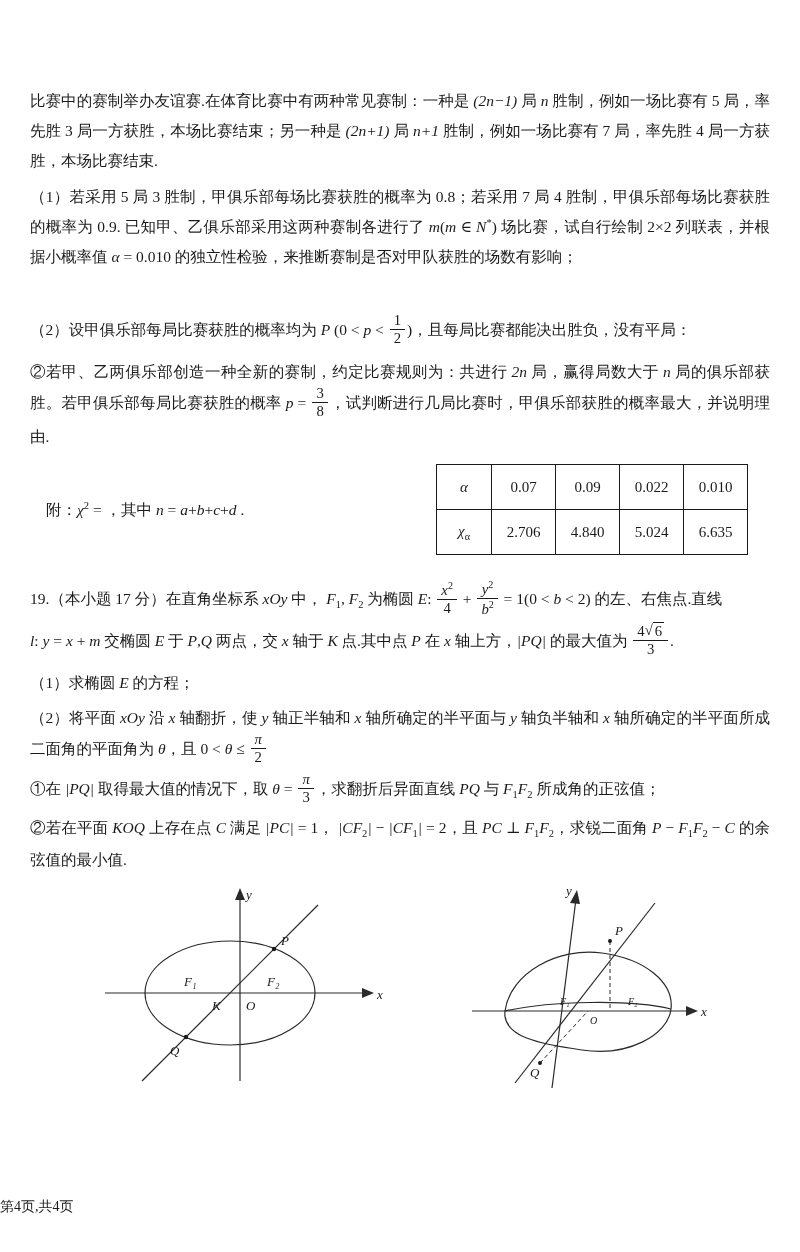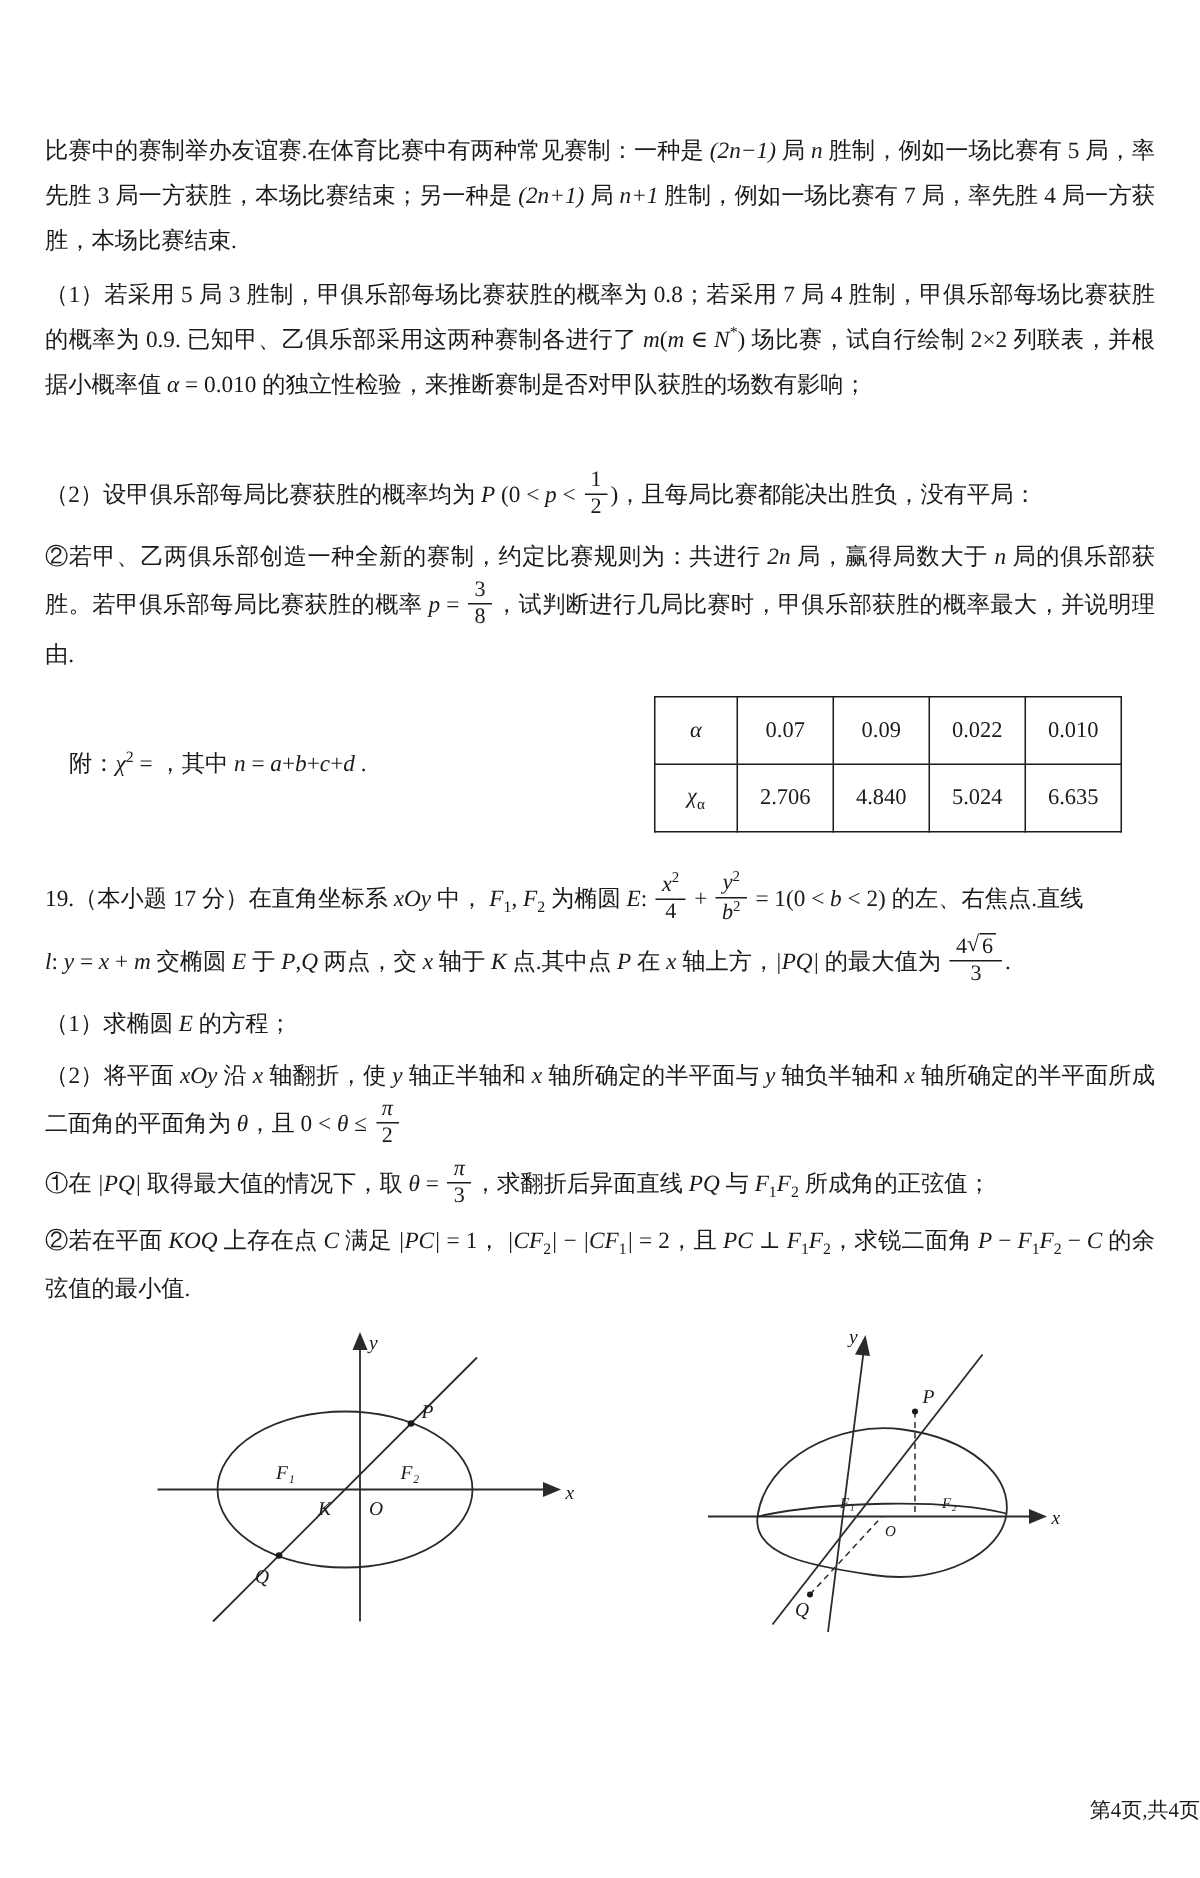--- a/index.html
+++ b/index.html
@@ -22,21 +22,21 @@
   .alpha-table td{border:1px solid #1a1a1a;text-align:center;vertical-align:middle;
         height:44px;width:55px;font-size:15px;padding:0 4px;}
   .alpha-table td:first-child{width:46px;}
   .figures{display:flex;justify-content:center;align-items:flex-start;gap:70px;margin-top:8px;}
   .figlabel{font-family:"Liberation Serif","DejaVu Serif",serif;font-style:italic;
         font-size:13px;fill:#1a1a1a;}
   .figlabel-sm{font-family:"Liberation Serif","DejaVu Serif",serif;font-style:italic;
         font-size:10px;fill:#1a1a1a;}
   .stroke{stroke:#2a2a2a;stroke-width:1.2;fill:none;}
   .dash{stroke:#2a2a2a;stroke-width:1;fill:none;stroke-dasharray:4 3;}
-  .footer{position:absolute;left:0;bottom:36px;width:100%;text-align:right;font-size:14px;}
+  .footer{position:absolute;left:0;bottom:36px;width:100%;text-align:left;font-size:14px;}
 </style>
 </head>
 <body>
 
 <div class="page">
   <div class="content">
 
     <p class="para">比赛中的赛制举办友谊赛.在体育比赛中有两种常见赛制：一种是 <span class="mi">(2n−1)</span> 局 <span class="mi">n</span> 胜制，例如一场比赛有 5 局，率先胜 3 局一方获胜，本场比赛结束；另一种是 <span class="mi">(2n+1)</span> 局 <span class="mi">n+1</span> 胜制，例如一场比赛有 7 局，率先胜 4 局一方获胜，本场比赛结束.</p>
     <p class="para">（1）若采用 5 局 3 胜制，甲俱乐部每场比赛获胜的概率为 0.8；若采用 7 局 4 胜制，甲俱乐部每场比赛获胜的概率为 0.9. 已知甲、乙俱乐部采用这两种赛制各进行了 <span class="mi">m</span>(<span class="mi">m</span> ∈ <span class="mi">N</span><sup>*</sup>) 场比赛，试自行绘制 2×2 列联表，并根据小概率值 <span class="mi">α</span> = 0.010 的独立性检验，来推断赛制是否对甲队获胜的场数有影响；</p>
     <p class="para" style="margin-bottom:8px;margin-top:42px;">（2）设甲俱乐部每局比赛获胜的概率均为 <span class="mi">P</span> (0 &lt; <span class="mi">p</span> &lt; <span class="frac">

